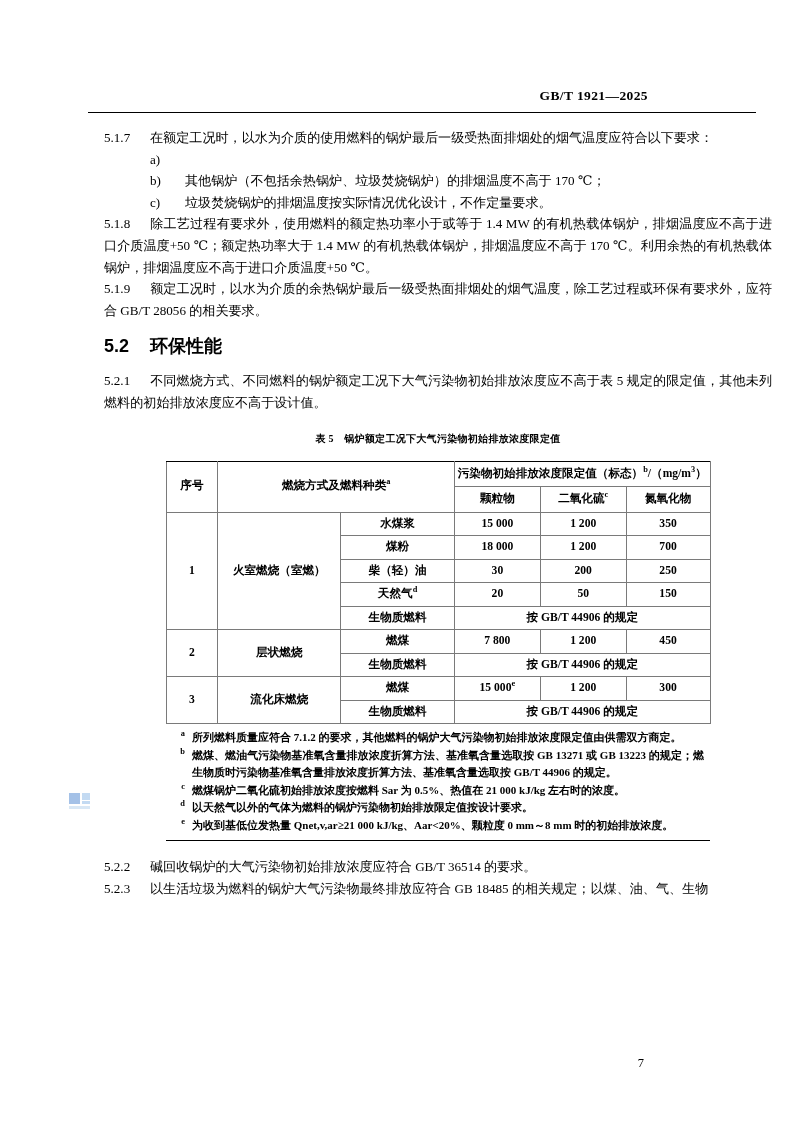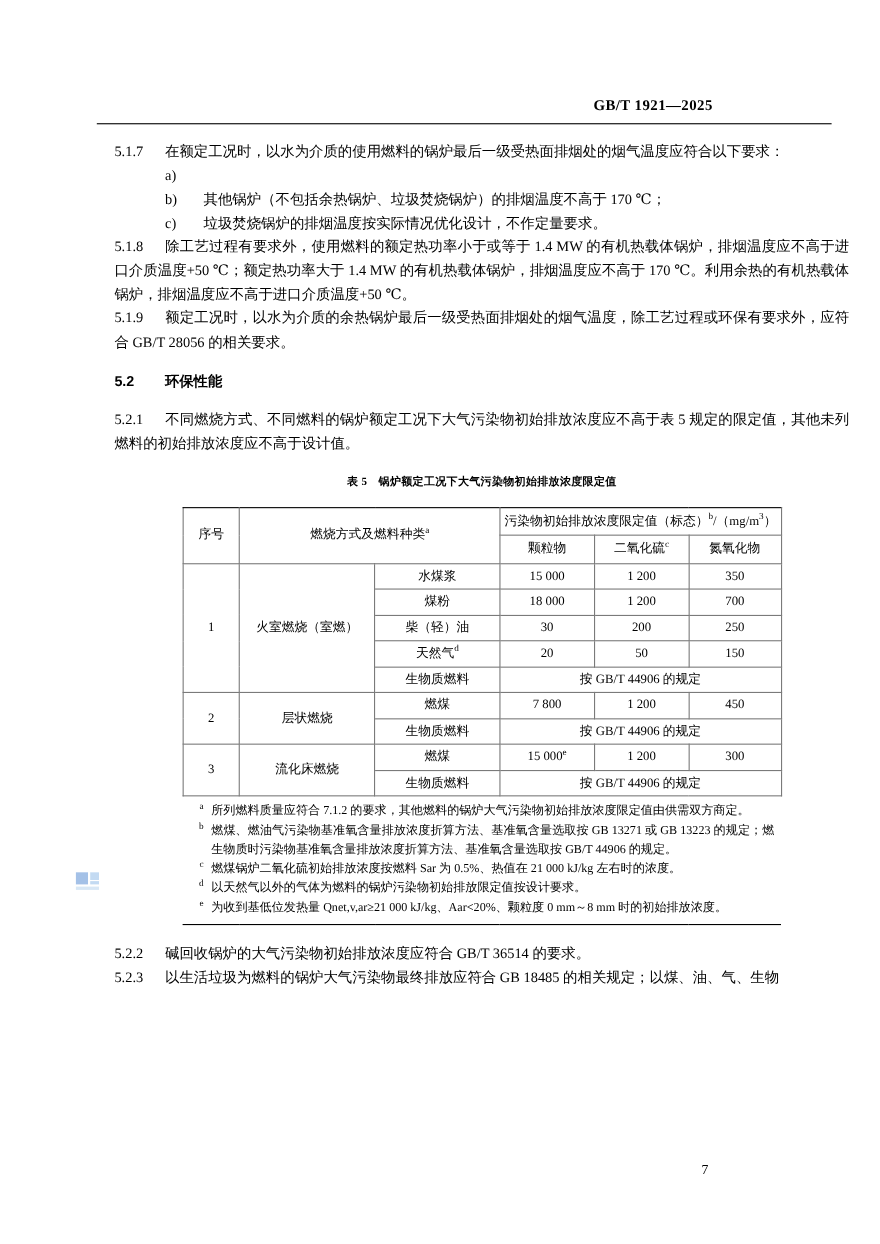--- a/index.html
+++ b/index.html
@@ -35,21 +35,21 @@
   .num { display: inline-block; min-width: 46px; }
   .num.wide { min-width: 54px; }
 
   .list { margin: 0; padding: 0; }
   .li { display: flex; align-items: flex-start; padding-left: 46px; }
   .li .lbl { flex: 0 0 35px; font-style: normal; }
   .li .txt { flex: 1; text-align: justify; }
 
   .clause-h {
     font-family: "Liberation Sans", sans-serif;
-    font-weight: bold; font-size: 13px;
+    font-weight: bold; font-size: 18px;
   }
   .clause-h .cn { font-family: "Liberation Serif", serif; }
 
   .sec-gap-s { height: 12px; }
   .sec-gap-m { height: 15px; }
 
   
   .tbl-title {
     text-align: center; font-weight: bold; font-size: 10px;
     margin: 0; letter-spacing: .3px;
@@ -59,21 +59,21 @@
     width: 545px;
     margin: 11px auto 0 auto;
     font-size: 11.6px;
     line-height: 1.25;
   }
   table.t5 td, table.t5 th {
     border: 0.8px solid #7a7a7a;
     text-align: center;
     vertical-align: middle;
     padding: 4px 2px;
-    font-weight: normal;
+    font-weight: bold;
   }
   table.t5 .thick-t { border-top: 1.6px solid #000; }
   table.t5 .hdrow td { padding: 5px 2px; }
   .fncell {
     border: 0 !important;
     border-bottom: 1.6px solid #000 !important;
     text-align: left !important;
     padding: 5px 6px 6px 6px !important;
     font-size: 11px;
     line-height: 17.5px;

